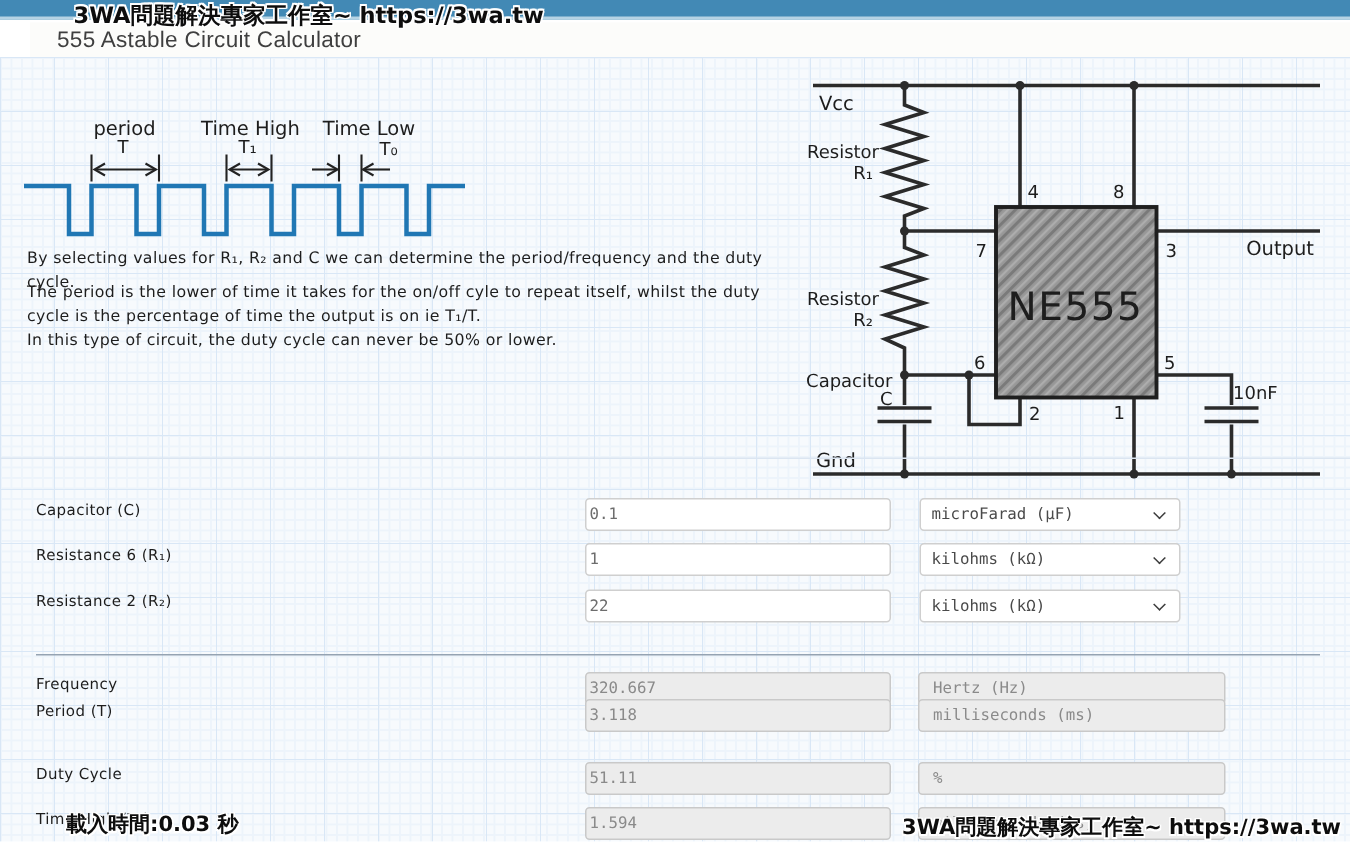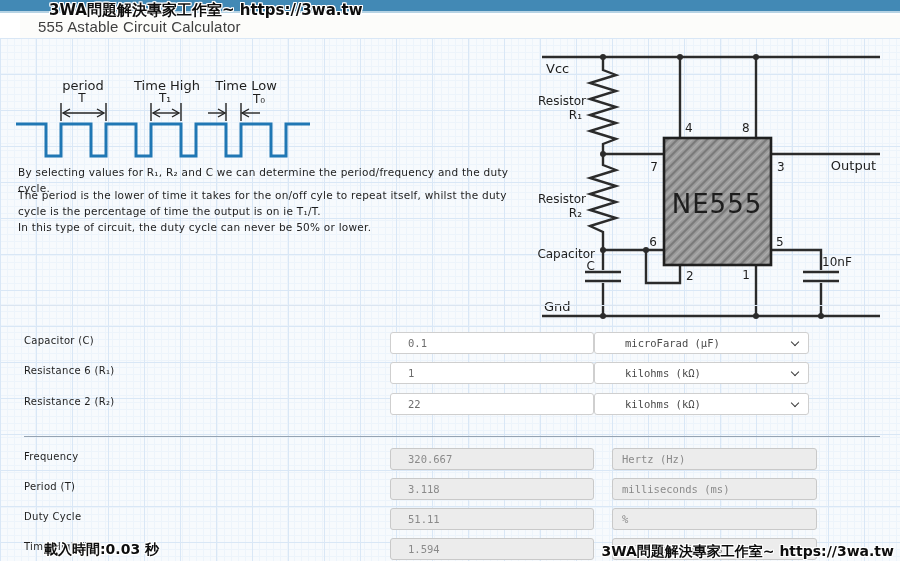--- a/index.html
+++ b/index.html
@@ -38,22 +38,22 @@
   .hr-strong { position:absolute; left:24px; top:398px; width:856px; height:1px;
                background:#95a3b2; }
 
   .row { position:absolute; left:0; width:900px; height:22px; }
   .row label { position:absolute; left:24px; top:3px; font-size:10px;
                color:#1d1d1d; letter-spacing:0.3px; }
   .val-input, .unit-box, .select-wrap {
       position:absolute; top:0; height:22px; border-radius:3px;
       font-family:"DejaVu Sans Mono", monospace; font-size:10.5px; }
   .val-input { left:390px; width:204px; background:#fff; border:1px solid #cfcfcf;
-               color:#6d6d6d; padding-left:17px; }
-  .select-wrap { left:594px; width:215px; background:#fff; border:1px solid #cfcfcf;padding-left:23px; }
+               color:#6d6d6d; padding-left:2px; }
+  .select-wrap { left:613px; width:174px; background:#fff; border:1px solid #cfcfcf; }
   .select-wrap select { appearance:none; -webkit-appearance:none; border:none;
                background:transparent; width:100%; height:100%; padding-left:7px;
                font-family:"DejaVu Sans Mono", monospace; font-size:10.5px;
                color:#4a4a4a; outline:none; }
   .chevron { position:absolute; right:10px; top:6px; width:6px; height:6px;
              border-right:1.6px solid #3b3b3b; border-bottom:1.6px solid #3b3b3b;
              transform:rotate(45deg); pointer-events:none; }
   .ro .val-input { background:#ececec; border-color:#c9c9c9; color:#8a8a8a; }
   .unit-box { left:612px; width:205px; background:#ececec; border:1px solid #c9c9c9;
               color:#8a8a8a; padding-left:9px; line-height:20px; }
@@ -216,21 +216,21 @@
     </div>
   </div>
 
   <div class="hr-strong"></div>
 
   <div class="row ro" style="top:410px">
     <label>Frequency</label>
     <input class="val-input" readonly="" value="320.667" style="">
     <input class="unit-box" readonly="" value="Hertz (Hz)" style="">
   </div>
-  <div class="row ro" style="top:440px">
+  <div class="row ro" style="top:428px">
     <label>Period (T)</label>
     <input class="val-input" readonly="" value="3.118" style="">
     <input class="unit-box" readonly="" value="milliseconds (ms)" style="">
   </div>
   <div class="row ro" style="top:470px">
     <label>Duty Cycle</label>
     <input class="val-input" readonly="" value="51.11" style="">
     <input class="unit-box" readonly="" value="%" style="">
   </div>
   <div class="row ro" style="top:500px">

